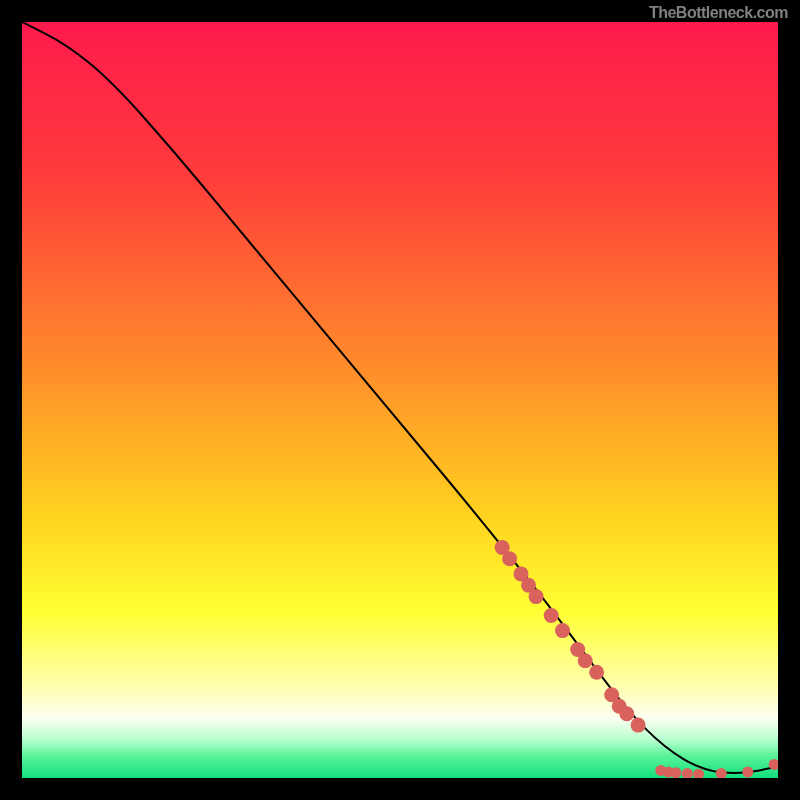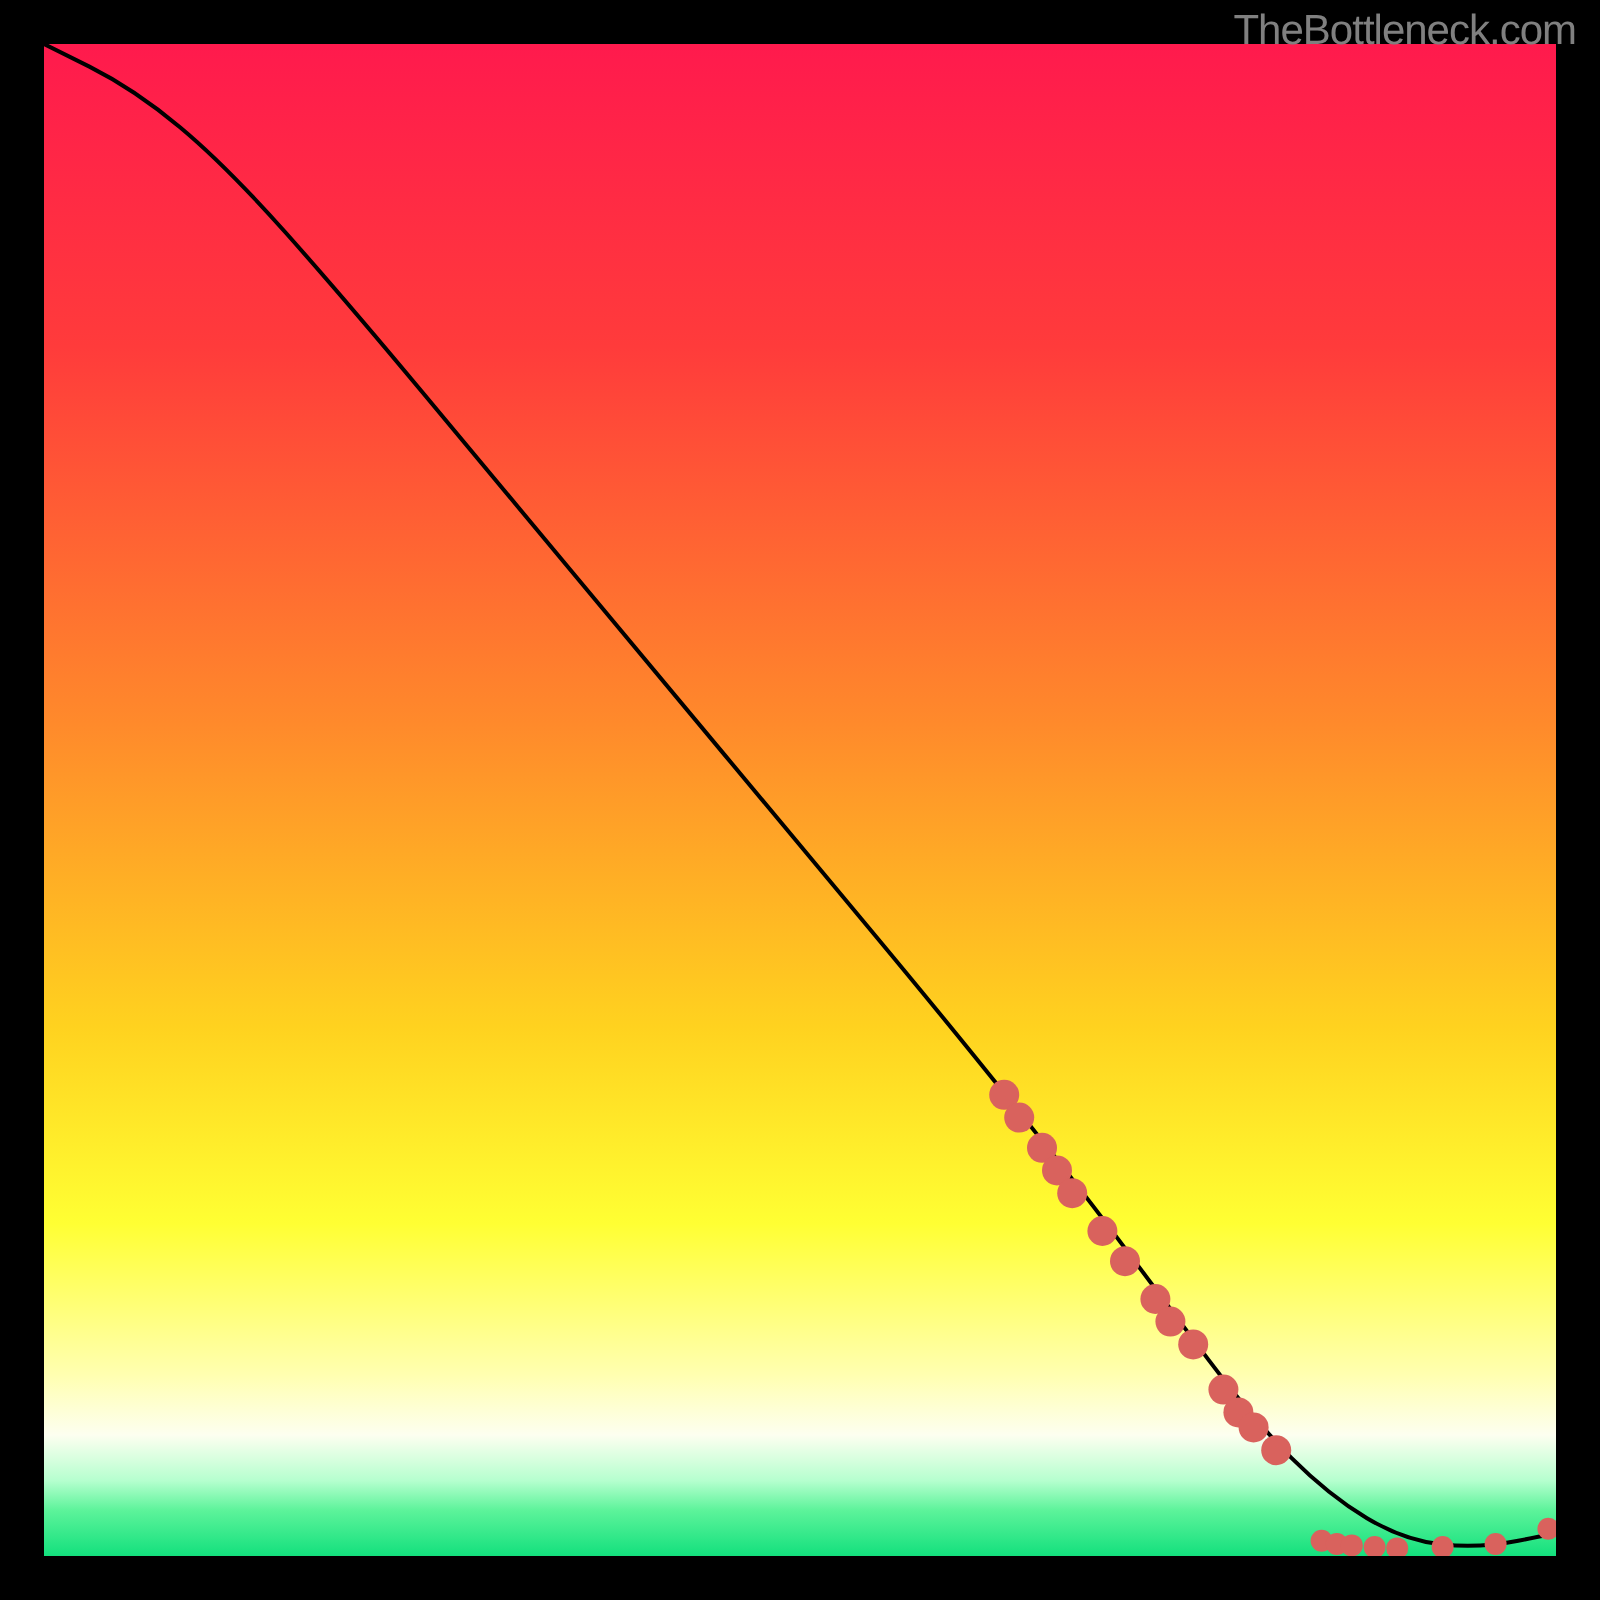--- a/index.html
+++ b/index.html
@@ -14,22 +14,22 @@
   .frame {
     position: relative;
     width: 800px;
     height: 800px;
     background: #000;
   }
   .attribution {
     position: absolute;
     top: 4px;
     right: 12px;
-    font-size: 21px;
-    font-weight: normal;
+    font-size: 16px;
+    font-weight: bold;
     color: #808080;
     letter-spacing: -0.5px;
     z-index: 3;
   }
   .plot-wrap {
     position: absolute;
     left: 22px;
     top: 22px;
     width: 756px;
     height: 756px;

